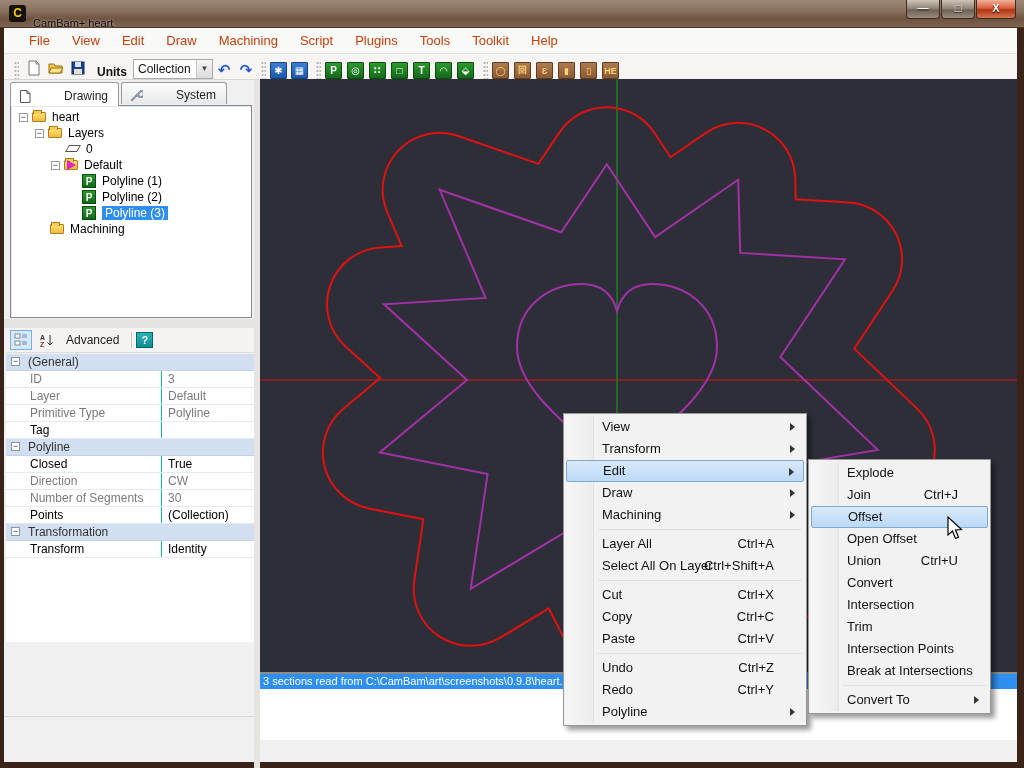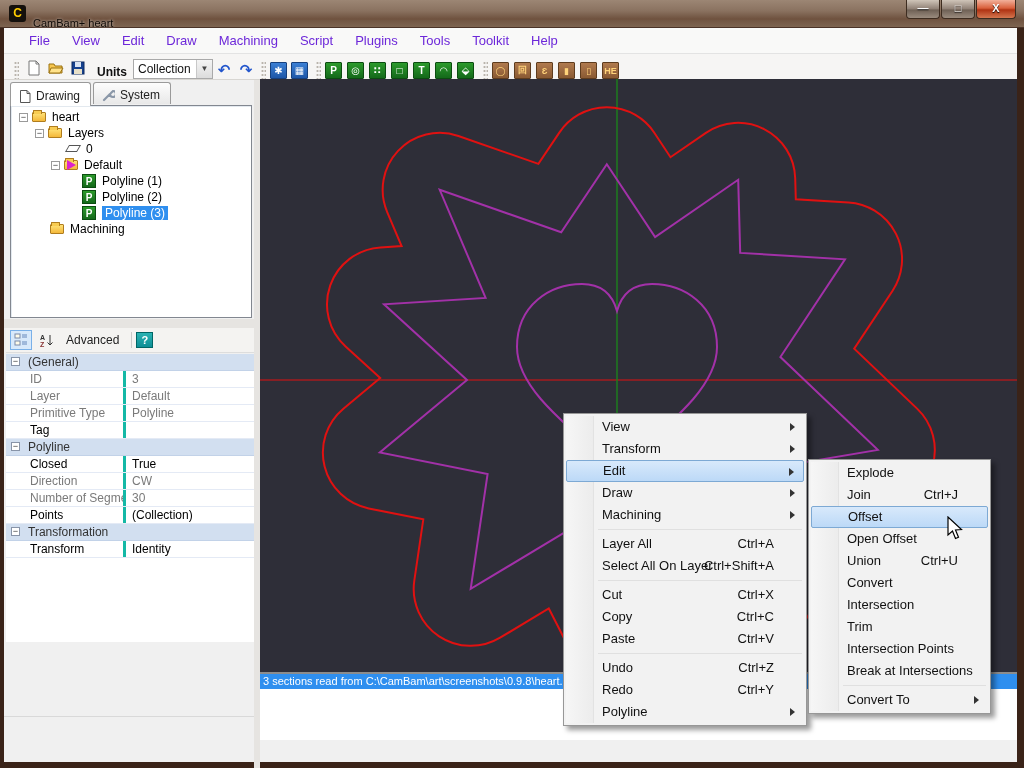--- a/index.html
+++ b/index.html
@@ -19,21 +19,21 @@
   .winbtn { width:34px; height:19px; border:1px solid #3d2c20; border-top:none; background:linear-gradient(180deg,#cfc4b8,#8f8075 50%,#6e6055 55%,#9a8b7e);
     border-radius:0 0 4px 4px; margin-left:1px; color:#fff; text-align:center; line-height:17px; font-size:11px; font-weight:bold;
     text-shadow:0 1px 1px #000; }
   .winbtn.close { width:40px; background:linear-gradient(180deg,#f2b09a,#d9603c 45%,#b03313 55%,#d4764f); }
 
   .window-body { position:absolute; left:4px; top:28px; width:1013px; height:734px; background:#f0f0f0; }
 
   
   .menubar { position:absolute; left:0; top:0; width:1013px; height:26px; background:#f9f9f8;
     border-bottom:1px solid #e3e3e3; display:flex; align-items:center; padding-left:14px; }
-  .menubar .mitem { padding:5px 11px; color:#6d28d9; font-size:13px; }
+  .menubar .mitem { padding:5px 11px; color:#c2410c; font-size:13px; }
   .toolbar { position:absolute; left:0; top:26px; width:1013px; height:26px; background:#f6f5f4;
     border-bottom:1px solid #d8d6d2; display:flex; align-items:flex-end; padding-left:6px; }
   .grip { width:5px; height:18px; margin:0 4px;
     background-image:radial-gradient(circle,#b9b4ac 1px,transparent 1.2px); background-size:3px 4px; }
   .tbtn { width:22px; height:22px; display:flex; align-items:center; justify-content:center; }
   .ticon { width:16px; height:16px; display:block; position:relative; font-family:"DejaVu Sans",sans-serif; }
   .units-label { font-weight:bold; margin:0 6px 0 8px; color:#111; }
   .combo { width:80px; height:20px; background:#fff; border:1px solid #a9a9a9; position:relative;
     font-size:12px; line-height:18px; padding-left:4px; color:#111; }
   .combo .arrow { position:absolute; right:0; top:0; width:16px; height:18px; background:linear-gradient(180deg,#f4f4f4,#dcdcdc);
@@ -44,21 +44,21 @@
   .bicon { width:17px; height:17px; background:linear-gradient(180deg,#b07a4e,#8a5a33); border:1px solid #5e3c1e;
     color:#ffd37a; font-size:9px; font-weight:bold; display:flex; align-items:center; justify-content:center; margin-right:5px; border-radius:1px; }
   .blicon { width:17px; height:17px; background:linear-gradient(180deg,#3b7fd4,#1e57a8); border:1px solid #16407e;
     color:#fff; font-size:10px; display:flex; align-items:center; justify-content:center; margin-right:4px; border-radius:1px; }
 
   
   .leftpanel { position:absolute; left:0; top:52px; width:254px; height:682px; background:#f0f0f0; }
   .tabs { position:absolute; left:6px; top:2px; height:22px; display:flex; }
   .tab { height:22px; padding:3px 10px 0 8px; border:1px solid #9a9a9a; border-bottom:none;
     border-radius:3px 3px 0 0; background:linear-gradient(180deg,#fdfdfd,#e8e8e8); margin-right:2px;
-    display:flex; align-items:center; font-size:12px; color:#222; }
+    display:flex; align-items:center; font-size:12px; color:#222;gap:28px; }
   .tab.active { background:#fff; position:relative; z-index:2; height:24px; }
   .tab .ticn { margin-right:5px; }
   .treebox { position:absolute; left:6px; top:25px; width:242px; height:213px; background:#fff;
     border:1px solid #828790; box-shadow:inset 1px 1px 0 #e3e9ef; overflow:hidden; padding-top:3px; z-index:1; }
   .trow { height:16px; display:flex; align-items:center; white-space:nowrap; font-size:12px; color:#000; }
   .expander { width:9px; height:9px; border:1px solid #9a9a9a; background:#fff; font-size:9px; line-height:7px;
     text-align:center; color:#333; margin-right:4px; flex:none; }
   .ticn16 { width:16px; height:14px; margin-right:4px; flex:none; position:relative; }
   .folder { position:absolute; left:0; top:2px; width:14px; height:10px; background:linear-gradient(180deg,#ffe277,#f4b83a);
     border:1px solid #b07d1e; border-radius:1px; }
@@ -78,21 +78,21 @@
     display:flex; align-items:center; border-bottom:1px solid #ddd; }
   .pbicon { width:22px; height:20px; display:flex; align-items:center; justify-content:center; margin-left:4px; }
   .pbicon.on { border:1px solid #7ab0e8; background:#d8e9fb; }
   .adv { margin:0 8px; color:#222; font-size:12px; }
   .vsep { width:1px; height:16px; background:#c9c9c9; margin:0 4px; }
   .helpbtn { width:17px; height:16px; background:linear-gradient(180deg,#2bb3b3,#0e8e96); border:1px solid #066; color:#fff;
     font-weight:bold; font-size:11px; text-align:center; line-height:15px; }
 
   .propgrid { position:absolute; left:2px; top:274px; width:250px; height:288px; background:#fff; font-size:12px; }
   .prow { height:17px; display:flex; border-bottom:1px solid #e4eaf5; }
-  .prow .nm { width:120px; padding:1px 2px 0 24px; border-right:3px solid #14b8a6; color:#000; overflow:hidden; white-space:nowrap; }
+  .prow .nm { width:156px; padding:1px 2px 0 24px; border-right:1px solid #14b8a6; color:#000; overflow:hidden; white-space:nowrap; }
   .prow .vl { flex:1; padding:1px 2px 0 6px; color:#000; overflow:hidden; white-space:nowrap; }
   .prow.cat { background:#d2dff0; border-bottom:1px solid #c2d2e8; font-weight:normal; color:#333; }
   .prow.cat .nm { border-right:none; width:auto; padding-left:22px; position:relative; color:#333; }
   .prow.cat .minus { position:absolute; left:5px; top:3px; width:9px; height:9px; border:1px solid #8894a8; background:#fff;
     font-size:9px; line-height:7px; text-align:center; color:#333; }
   .muted { color:#7a7a7a !important; }
 
   
   .canvas { position:absolute; left:260px; top:79px; width:757px; height:593px; background:#2e2e38; overflow:hidden; }
   .logpane { position:absolute; left:260px; top:672px; width:757px; height:68px; background:#fff;

